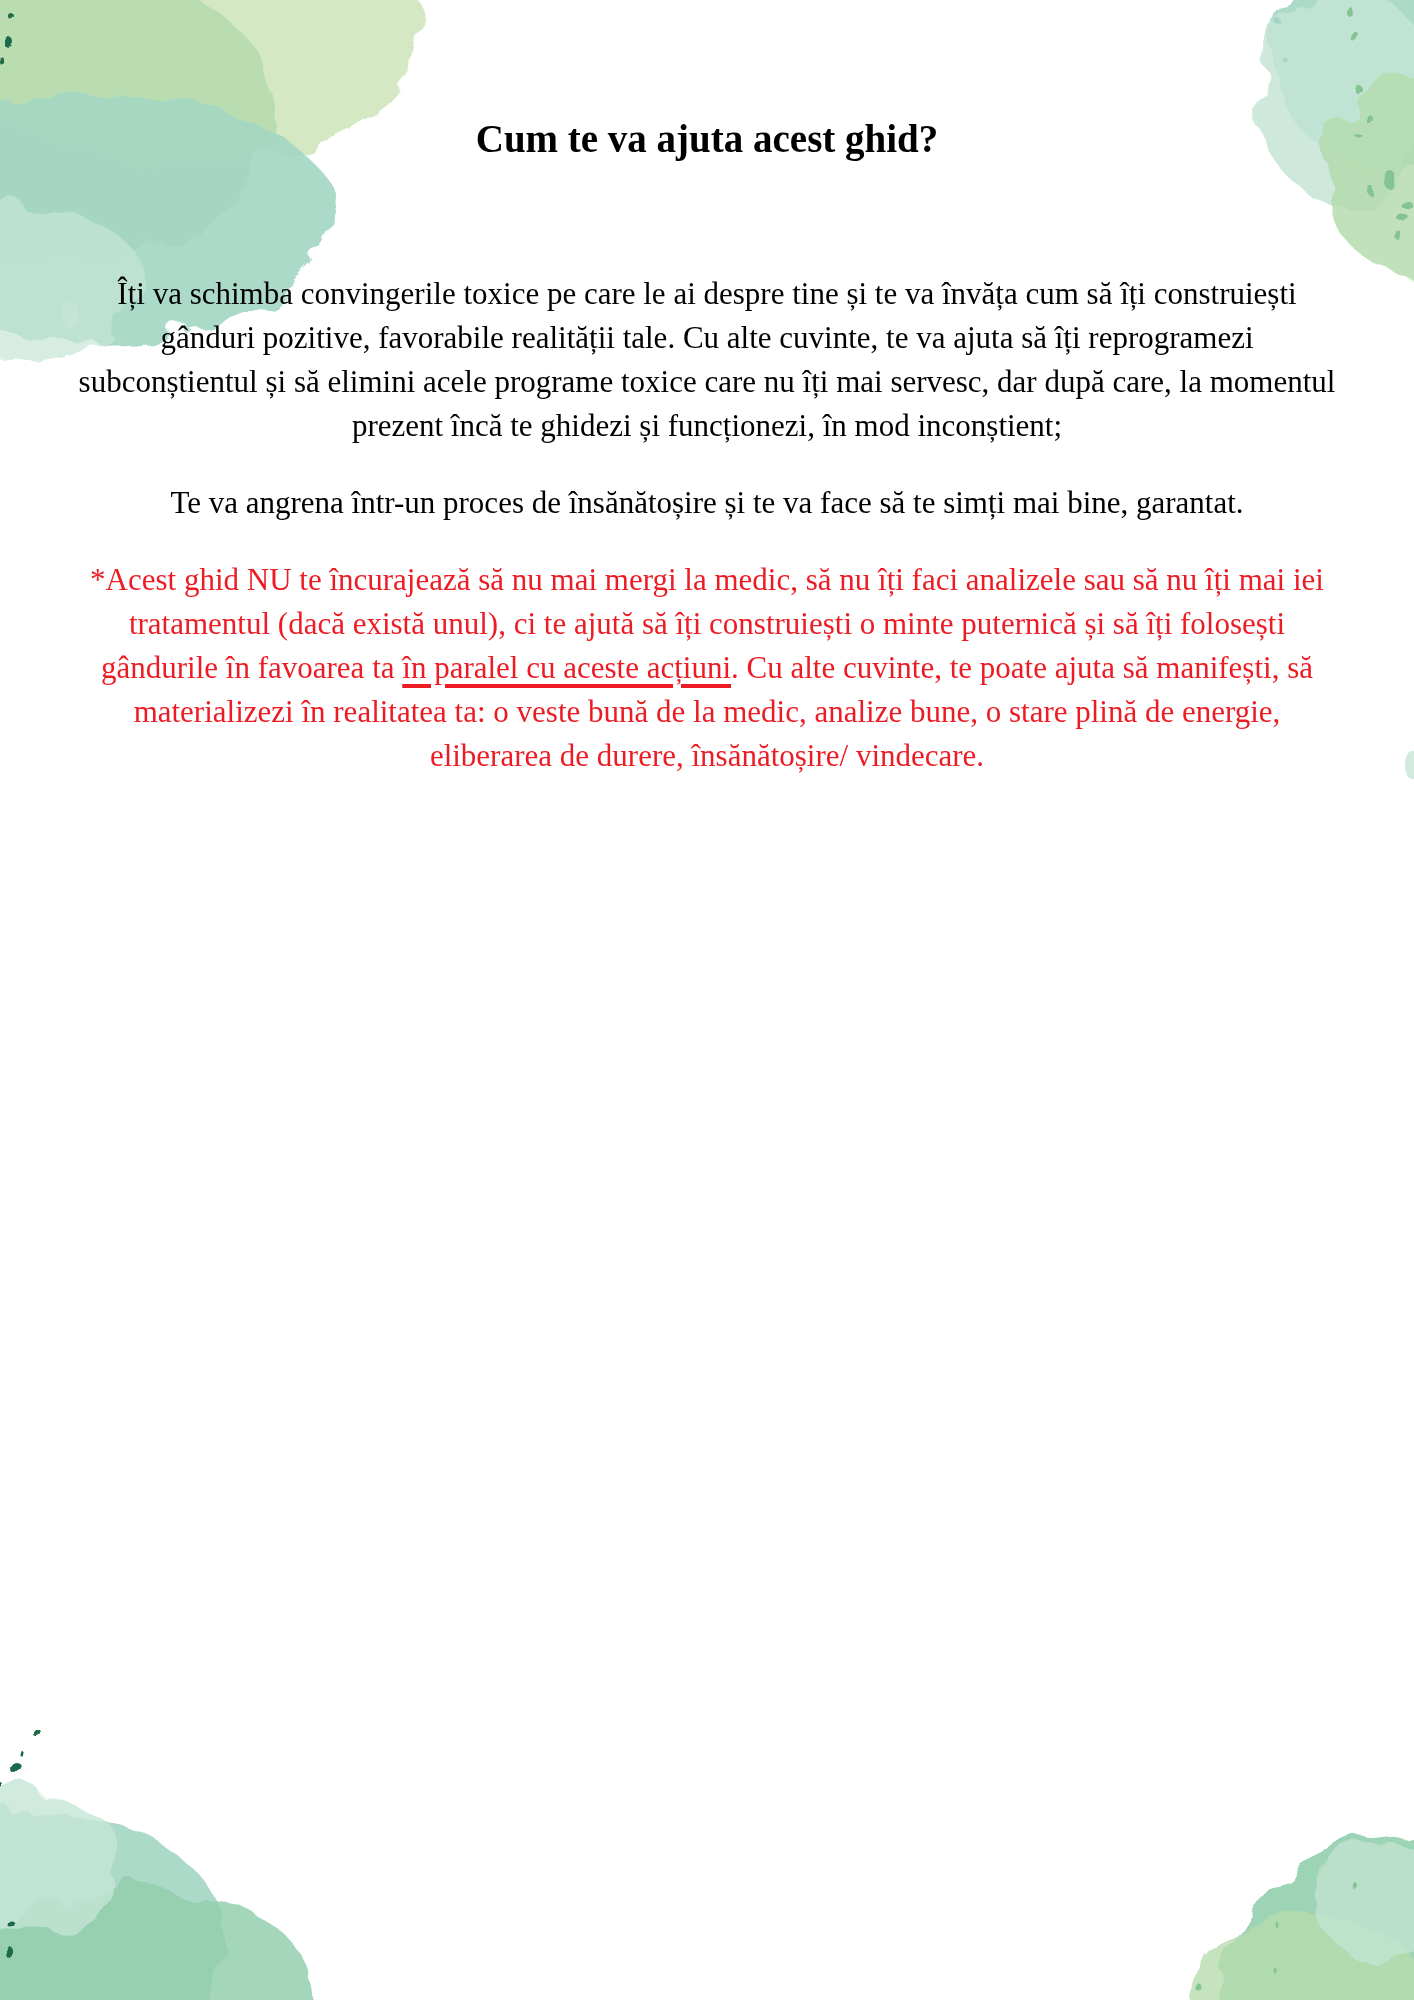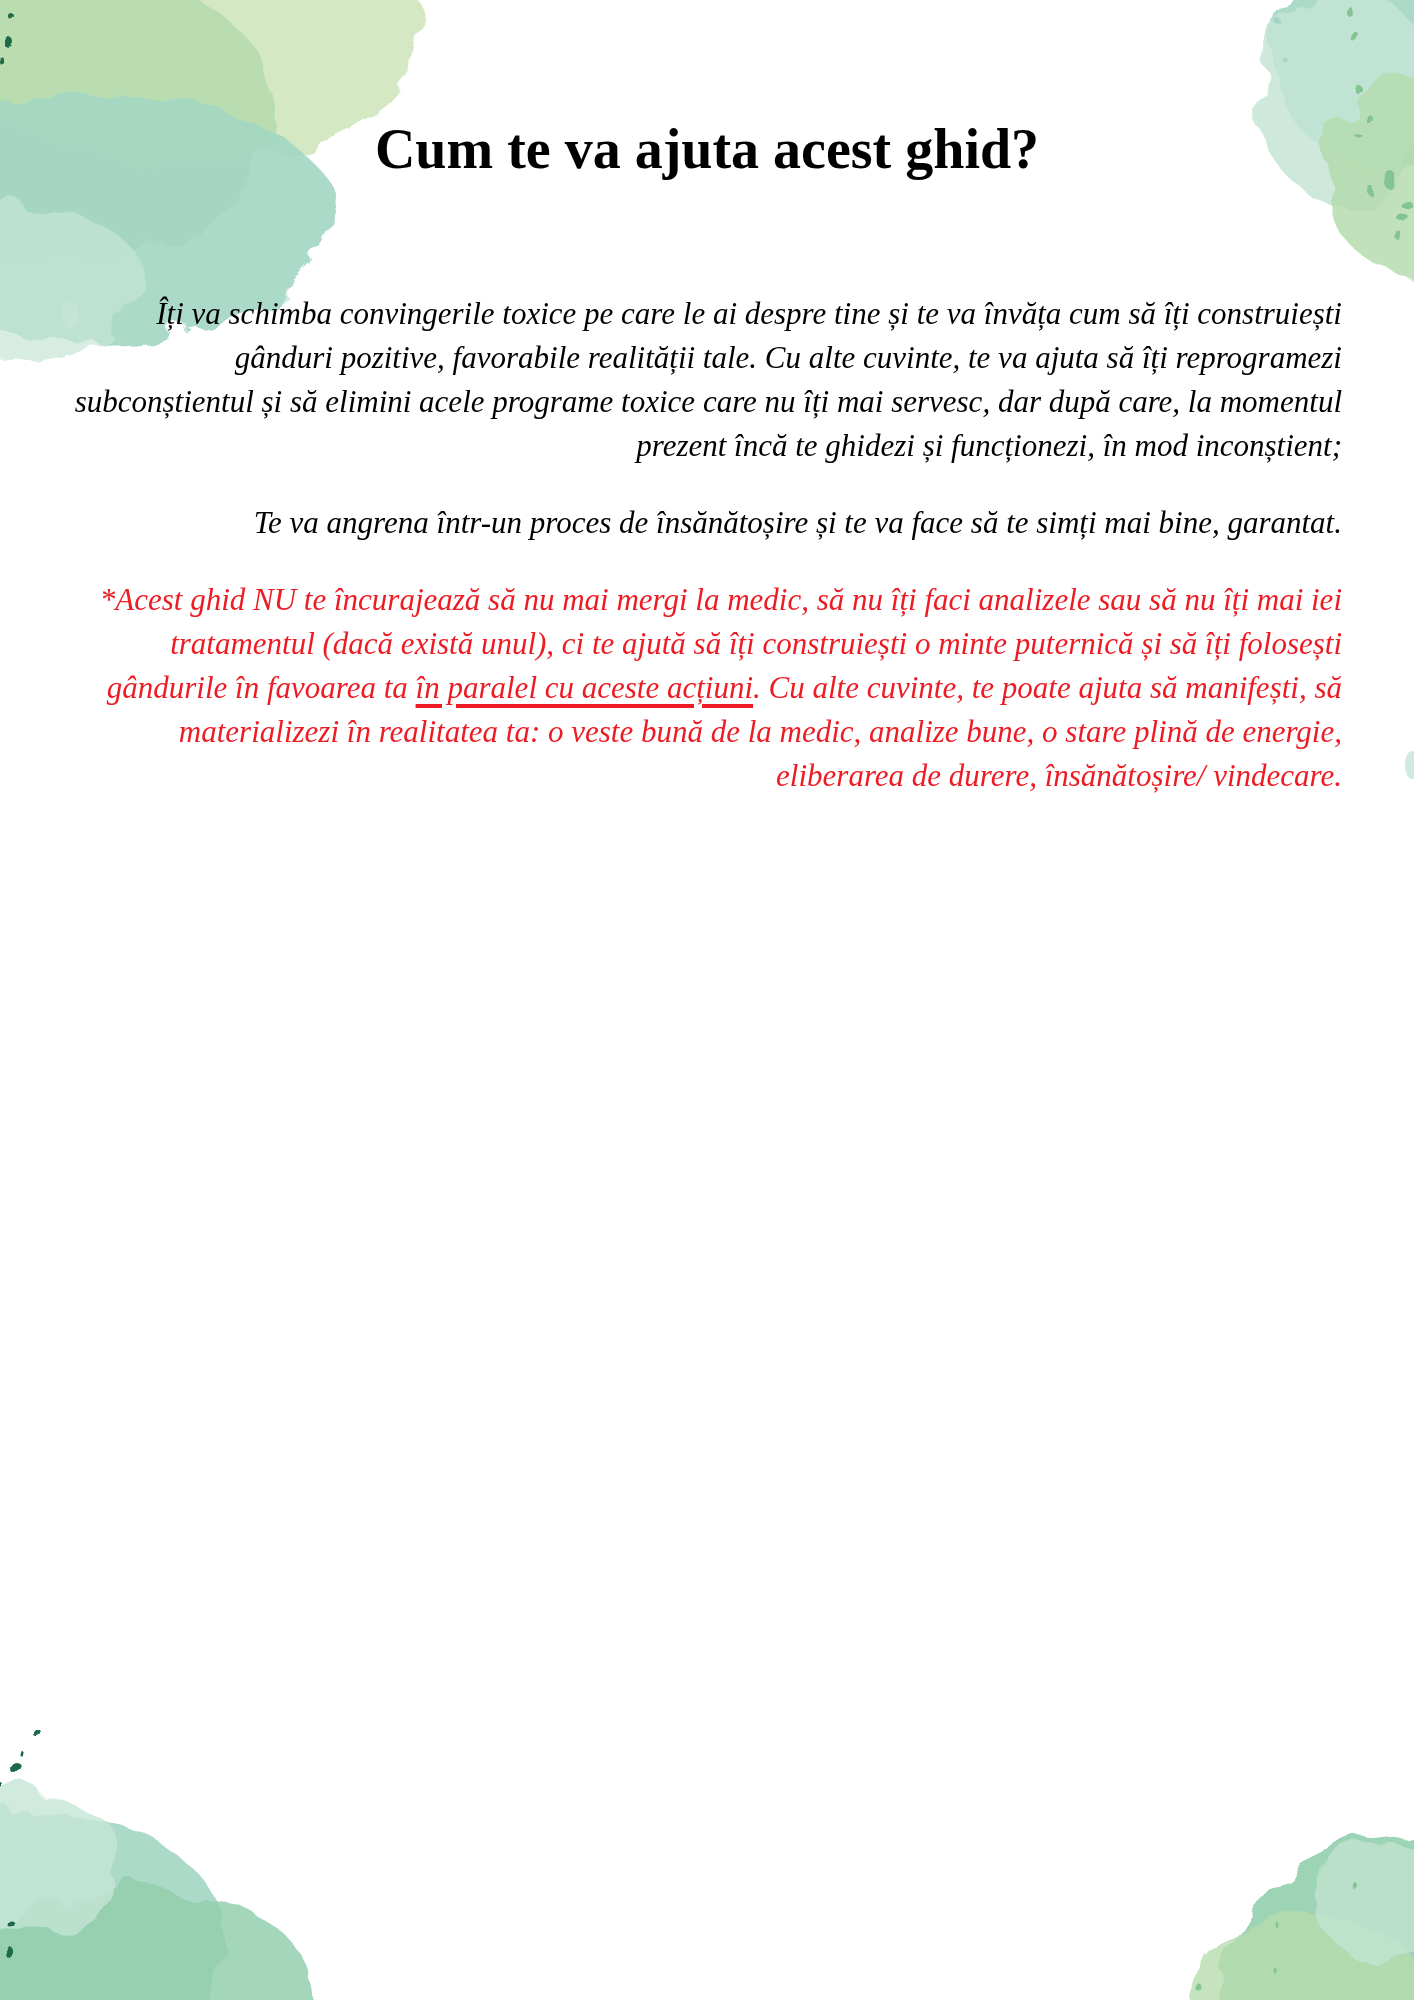--- a/index.html
+++ b/index.html
@@ -16,33 +16,32 @@
   svg.decor {
     position: absolute;
     inset: 0;
     z-index: 0;
     pointer-events: none;
   }
   .content { position: relative; z-index: 1; }
   .title {
     margin: 116px 0 0 0;
     text-align: center;
-    font-size: 56px;
+    font-size: 39px;
     line-height: 1.18;
     font-weight: 700;
     color: #000;
   }
   .body-text {
     width: 1270px;
     margin: 110px auto 0 auto;
-    text-align: right;
+    text-align: center;
     font-size: 31px;
     line-height: 44px;
     color: #000;
-    font-style: italic;
   }
   .body-text p { margin: 0 0 33px 0; }
   .body-text p.red { color: var(--accent-red, #ed1c24); margin-bottom: 16px; }
   .u {
     text-decoration: underline;
     text-decoration-thickness: 4px;
     text-underline-offset: 6px;
   }
 </style>
 </head>

